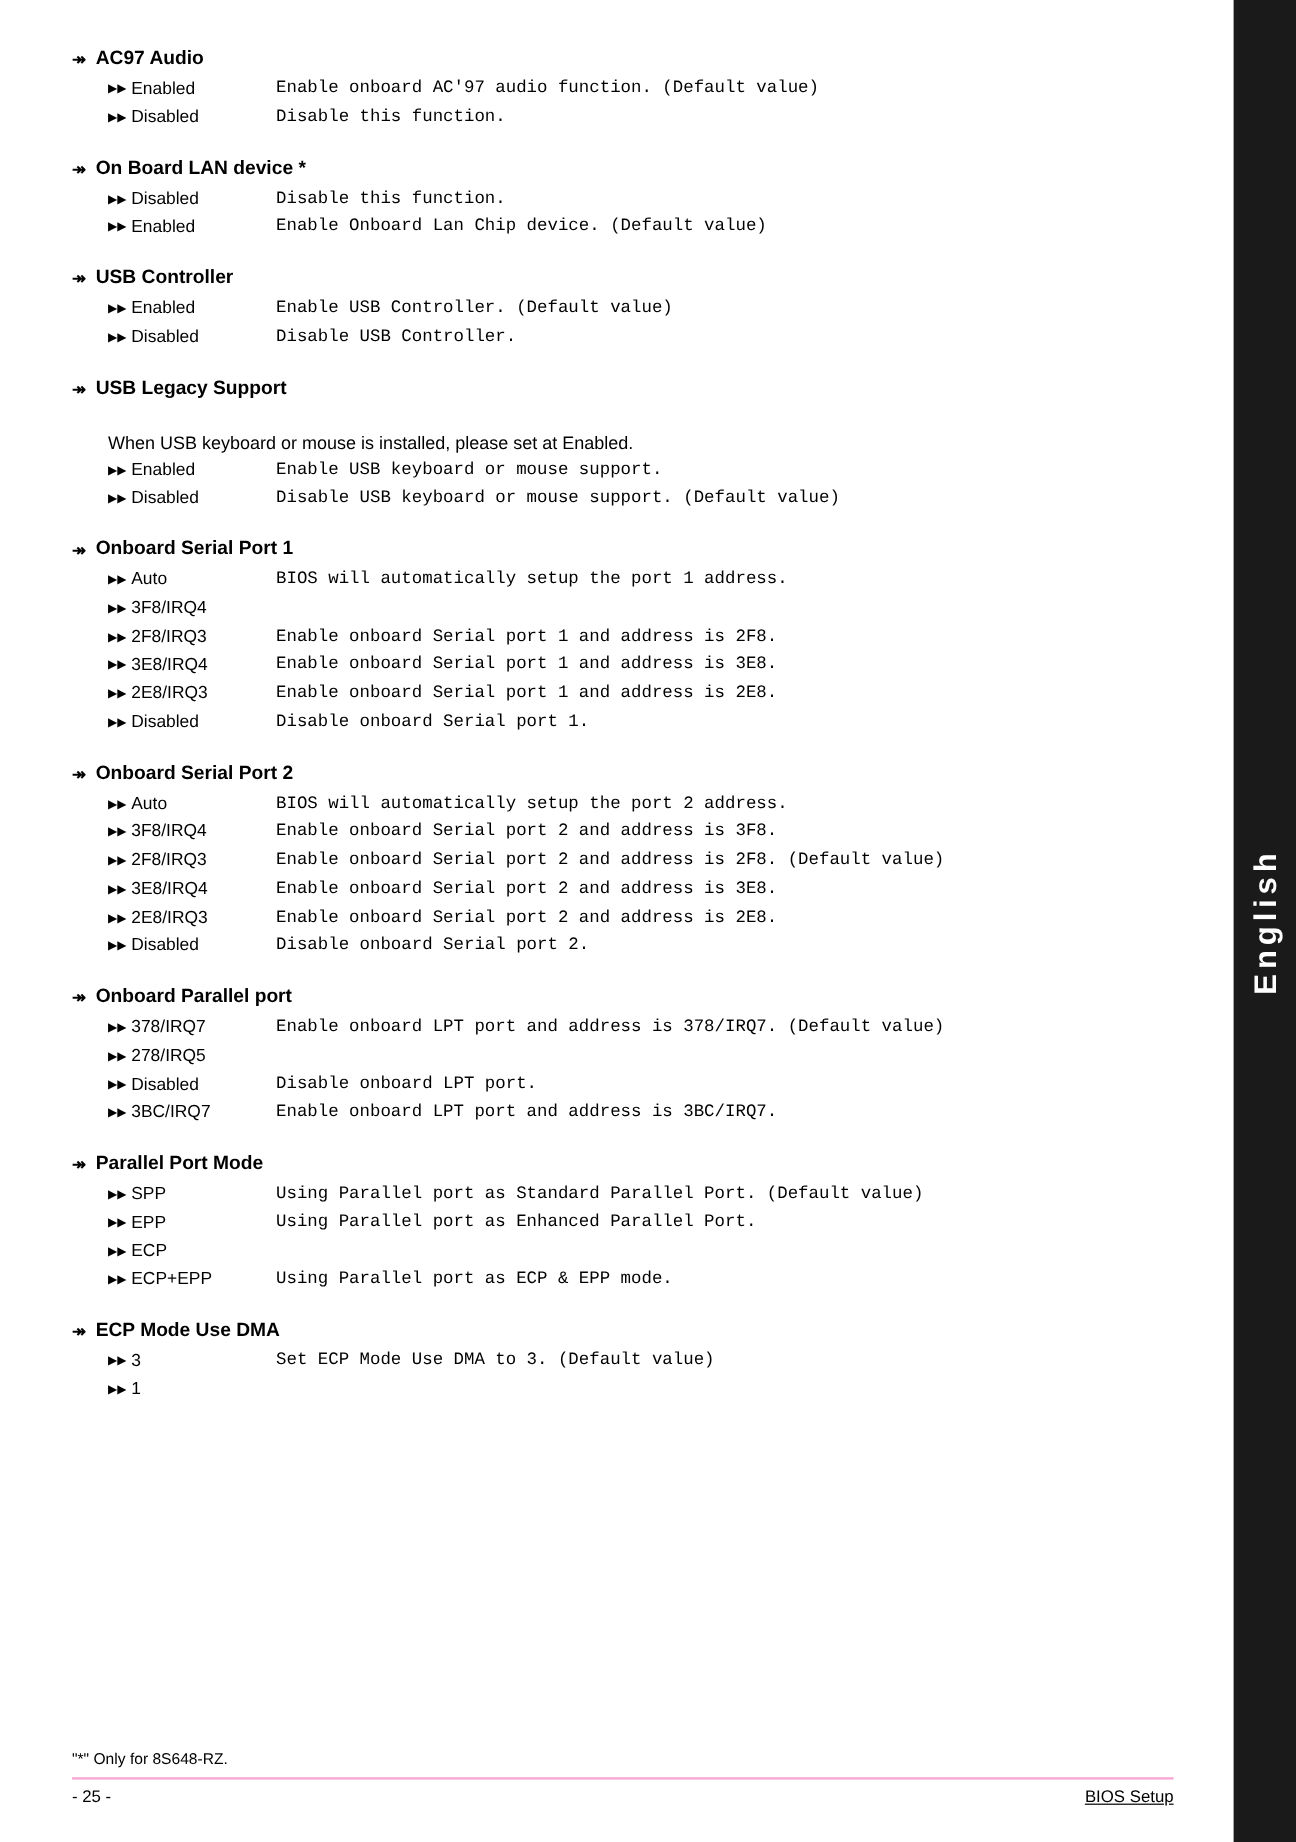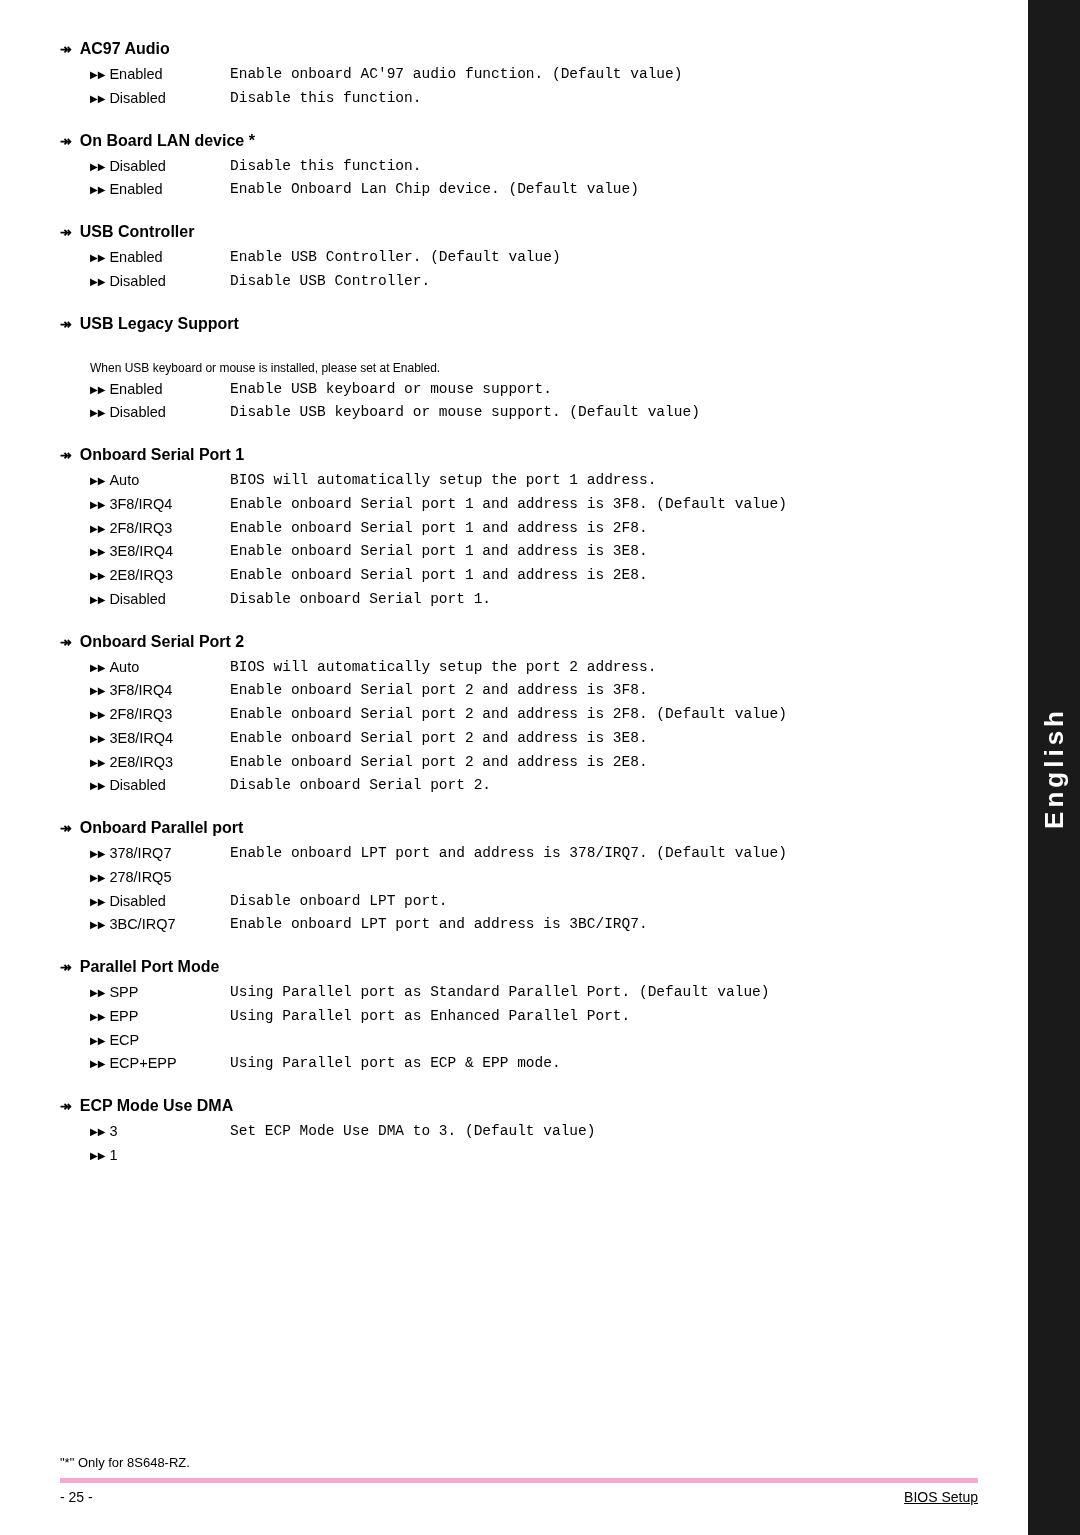--- a/index.html
+++ b/index.html
@@ -61,21 +61,21 @@
       font-size: 14px;
       color: #000;
     }
 
     .section-body {
       padding-left: 30px;
     }
 
     .section-note {
       margin-bottom: 4px;
-      font-size: 12px;
+      font-size: 15px;
       margin-top: 28px;
     }
 
     .item-row {
       display: flex;
       margin-bottom: 2px;
       font-size: 14.5px;
       line-height: 1.5;
     }
 
@@ -109,21 +109,21 @@
 
     .footnote {
       font-size: 13px;
       margin-bottom: 8px;
     }
 
     .footer-bar {
       display: flex;
       justify-content: space-between;
       align-items: center;
-      border-top: 5px solid #f9a8d4;
+      border-top: 2px solid #f9a8d4;
       padding-top: 6px;
     }
 
     .footer-page {
       font-size: 14px;
     }
 
     .footer-title {
       font-size: 14px;
       text-decoration: underline;
@@ -236,21 +236,20 @@
         <span class="bullet">▶▶</span>
         <span>Auto</span>
       </div>
       <div class="item-value">BIOS will automatically setup the port 1 address.</div>
     </div>
             <div class="item-row">
       <div class="item-key">
         <span class="bullet">▶▶</span>
         <span>3F8/IRQ4</span>
       </div>
-      <div class="item-value">Enable onboard Serial port 1 and address is 3F8. (Default value)</div>
     </div>
             <div class="item-row">
       <div class="item-key">
         <span class="bullet">▶▶</span>
         <span>2F8/IRQ3</span>
       </div>
       <div class="item-value">Enable onboard Serial port 1 and address is 2F8.</div>
     </div>
             <div class="item-row">
       <div class="item-key">

